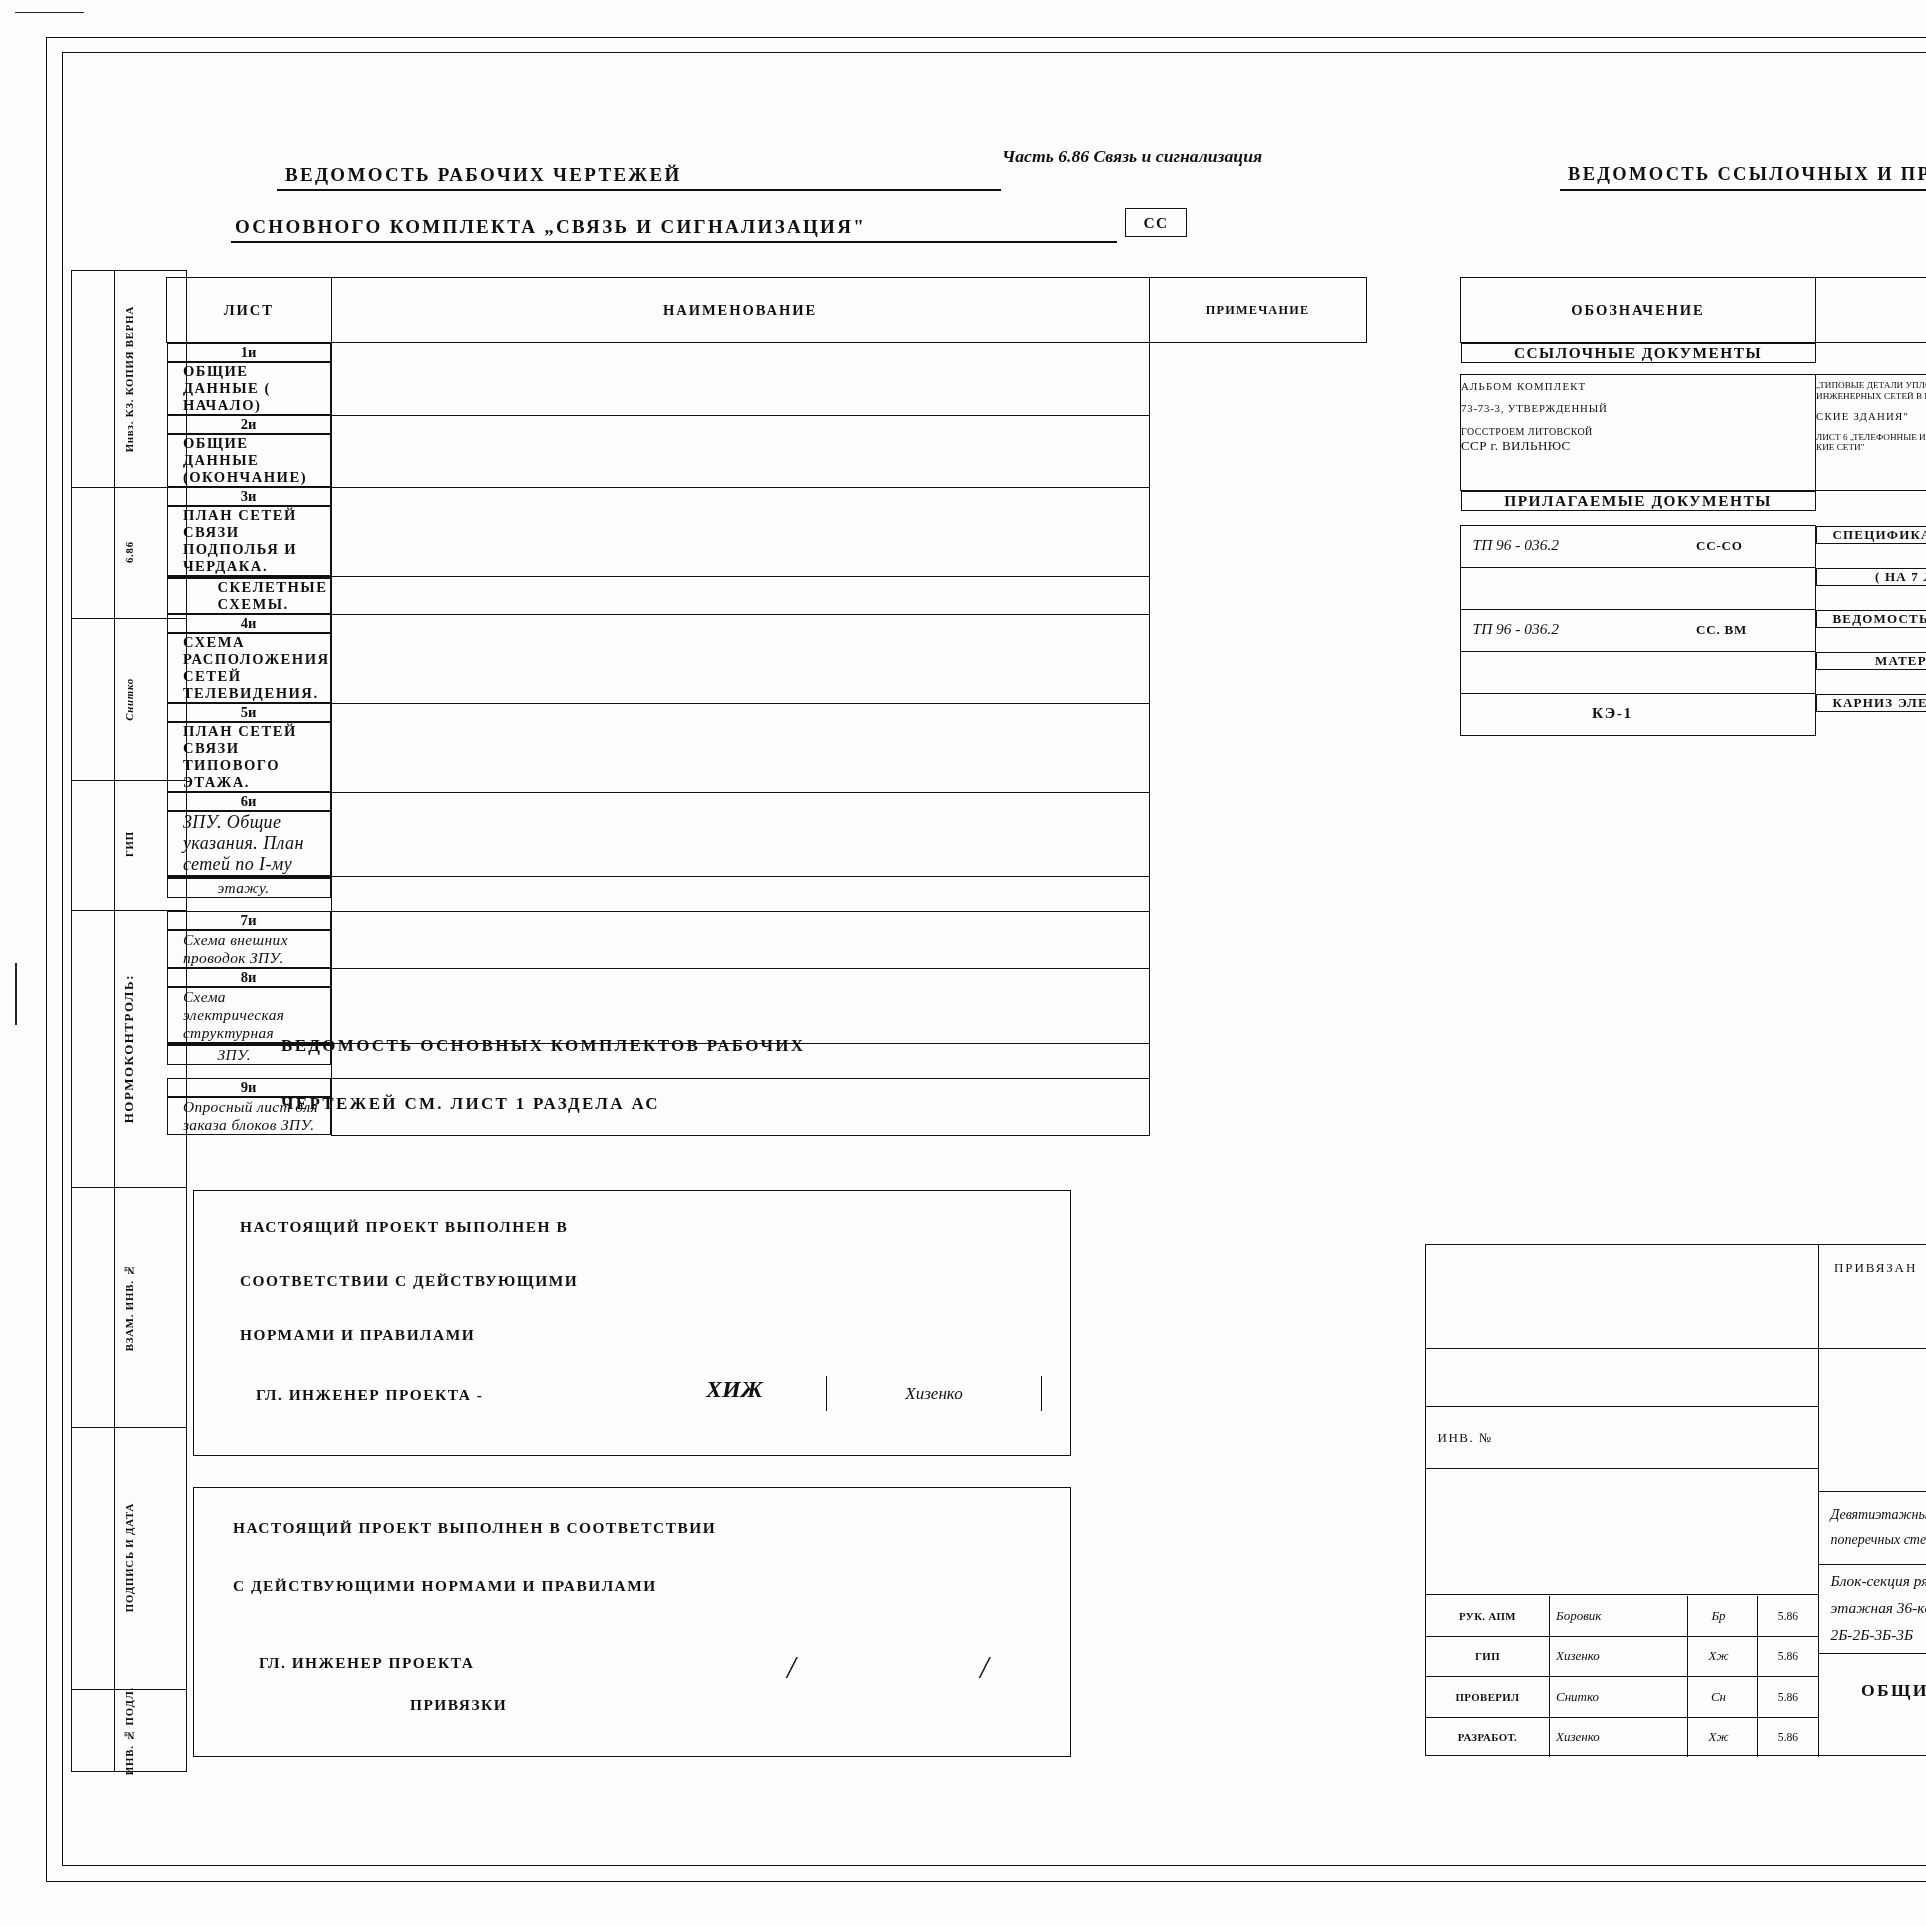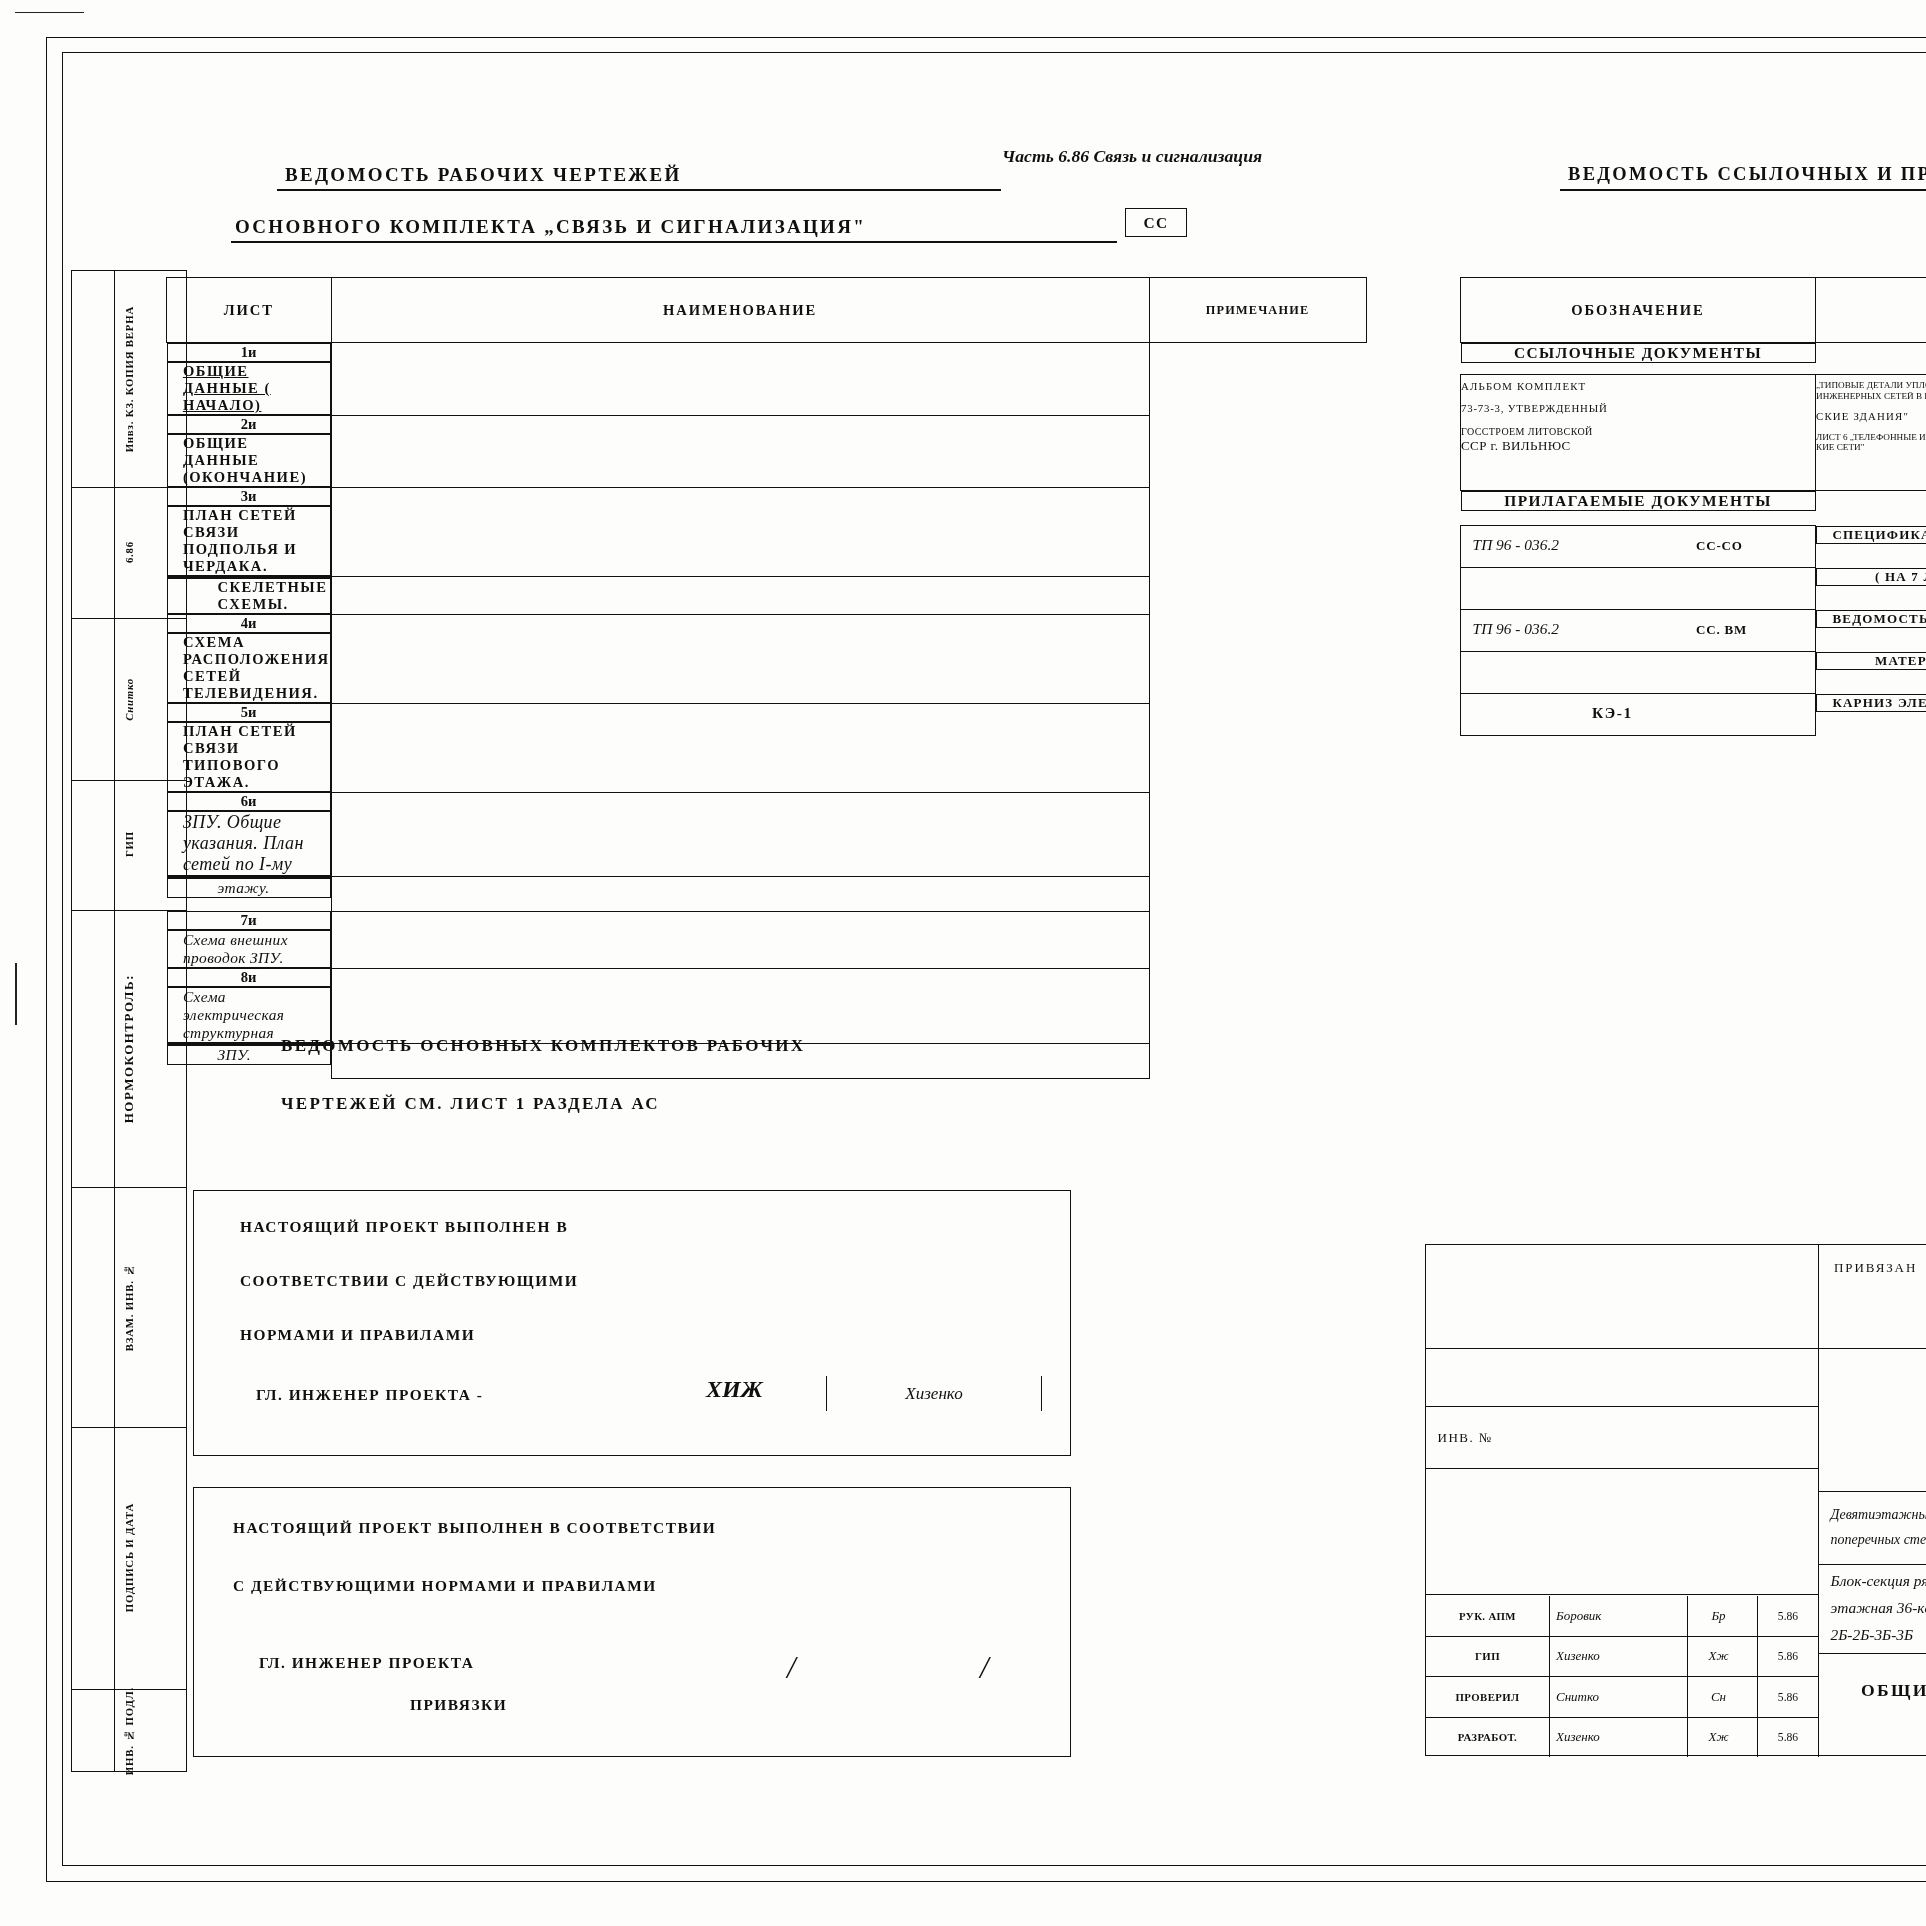--- a/index.html
+++ b/index.html
@@ -139,21 +139,21 @@
       <thead>
         <tr style="height:65px;">
           <th class="hdr-cell" style="width:116px;">ЛИСТ</th>
           <th class="hdr-cell" style="width:817px;">НАИМЕНОВАНИЕ</th>
           <th class="hdr-cell" style="width:216px;font-size:12.3px;letter-spacing:1.2px;">ПРИМЕЧАНИЕ</th>
         </tr>
       </thead>
       <tbody id="sheet-list-body">
           <tr style="height: 35px;">
             <td class="cen" style="font-size: 14.6px; font-weight: bold;">1и</td>
-            <td class="cellpad vmid" style="font-size: 14.6px; font-weight: bold; font-style: normal; letter-spacing: 1.5px; padding-left: 15.4px; text-decoration: underline;">ОБЩИЕ  ДАННЫЕ ( НАЧАЛО)</td>
+            <td class="cellpad vmid" style="font-size: 14.6px; font-weight: bold; font-style: normal; letter-spacing: 1.5px; padding-left: 15.4px;">ОБЩИЕ  ДАННЫЕ ( НАЧАЛО)</td>
             <td></td>
           </tr>
           <tr style="height: 35px;">
             <td class="cen" style="font-size: 14.6px; font-weight: bold;">2и</td>
             <td class="cellpad vmid" style="font-size: 14.6px; font-weight: bold; font-style: normal; letter-spacing: 1.5px; padding-left: 15.4px;">ОБЩИЕ   ДАННЫЕ  (ОКОНЧАНИЕ)</td>
             <td></td>
           </tr>
           <tr style="height: 35px;">
             <td class="cen" style="font-size: 14.6px; font-weight: bold;">3и</td>
             <td class="cellpad vmid" style="font-size: 14.6px; font-weight: bold; font-style: normal; letter-spacing: 1.5px; padding-left: 15.4px;">ПЛАН СЕТЕЙ  СВЯЗИ ПОДПОЛЬЯ И ЧЕРДАКА.</td>
@@ -190,20 +190,25 @@
             <td></td>
           </tr>
           <tr style="height: 35px;">
             <td class="cen" style="font-size: 14.6px; font-weight: bold;">8и</td>
             <td class="cellpad vmid" style="font-size: 15.4px; font-weight: normal; font-style: italic; letter-spacing: 0.4px; padding-left: 15.4px;">Схема электрическая  структурная</td>
             <td></td>
           </tr>
           <tr style="height: 35px;">
             <td class="cen" style="font-size: 14.6px; font-weight: bold;"></td>
             <td class="cellpad vmid" style="font-size: 15.4px; font-weight: normal; font-style: italic; letter-spacing: 0.4px; padding-left: 50px;">ЗПУ.</td>
+            <td></td>
+          </tr>
+          <tr style="height: 35px;">
+            <td class="cen" style="font-size: 14.6px; font-weight: bold;">9и</td>
+            <td class="cellpad vmid" style="font-size: 15.4px; font-weight: normal; font-style: italic; letter-spacing: 0.4px; padding-left: 15.4px;">Опросный лист для заказа блоков ЗПУ.</td>
             <td></td>
           </tr>
         </tbody>
     </table>
   </div>
 
   <div class="abs ttl" style="left:281px;top:1036px;font-size:17px;">ВЕДОМОСТЬ  ОСНОВНЫХ  КОМПЛЕКТОВ  РАБОЧИХ</div>
   <div class="abs ttl" style="left:281px;top:1094px;font-size:17px;">ЧЕРТЕЖЕЙ   СМ. ЛИСТ 1   РАЗДЕЛА   АС</div>
 
   <div class="abs note-box" style="left:193px;top:1190px;width:878px;height:266px;">

